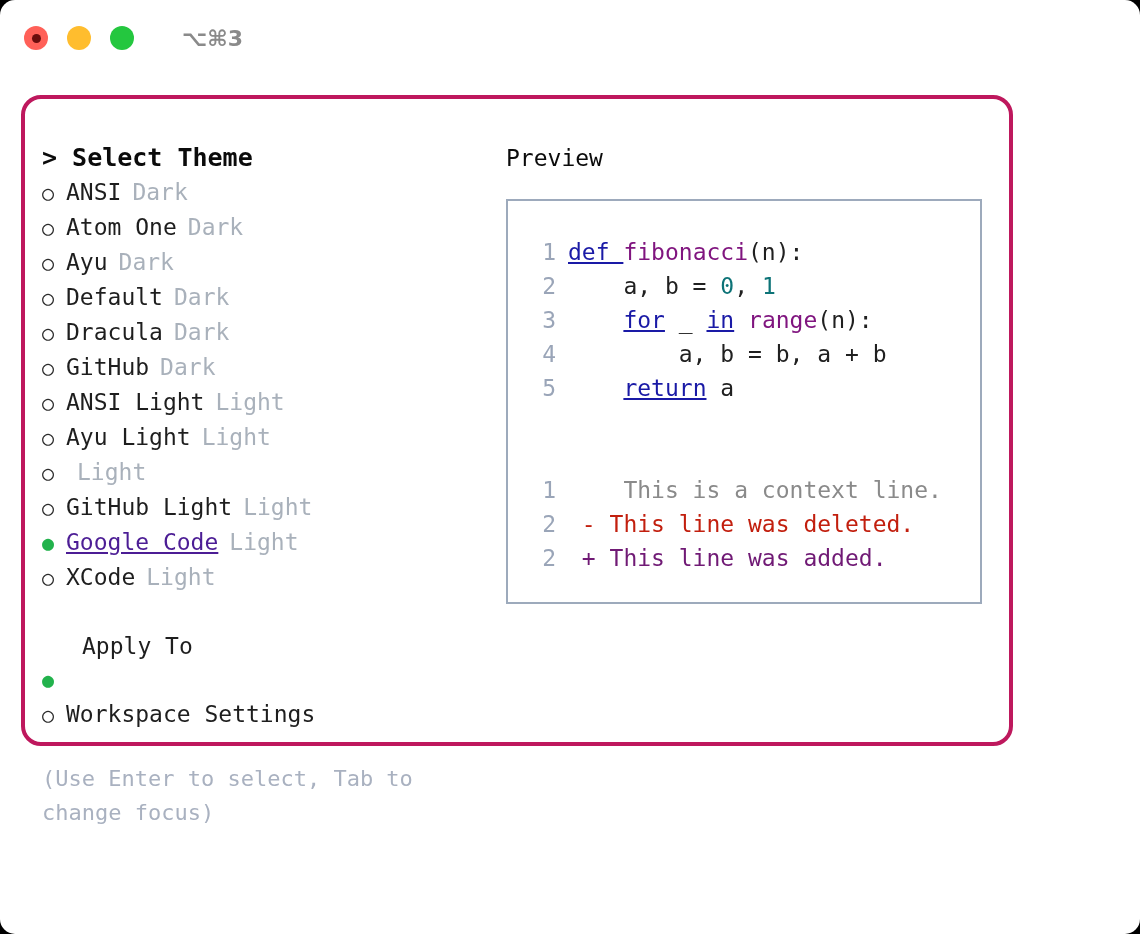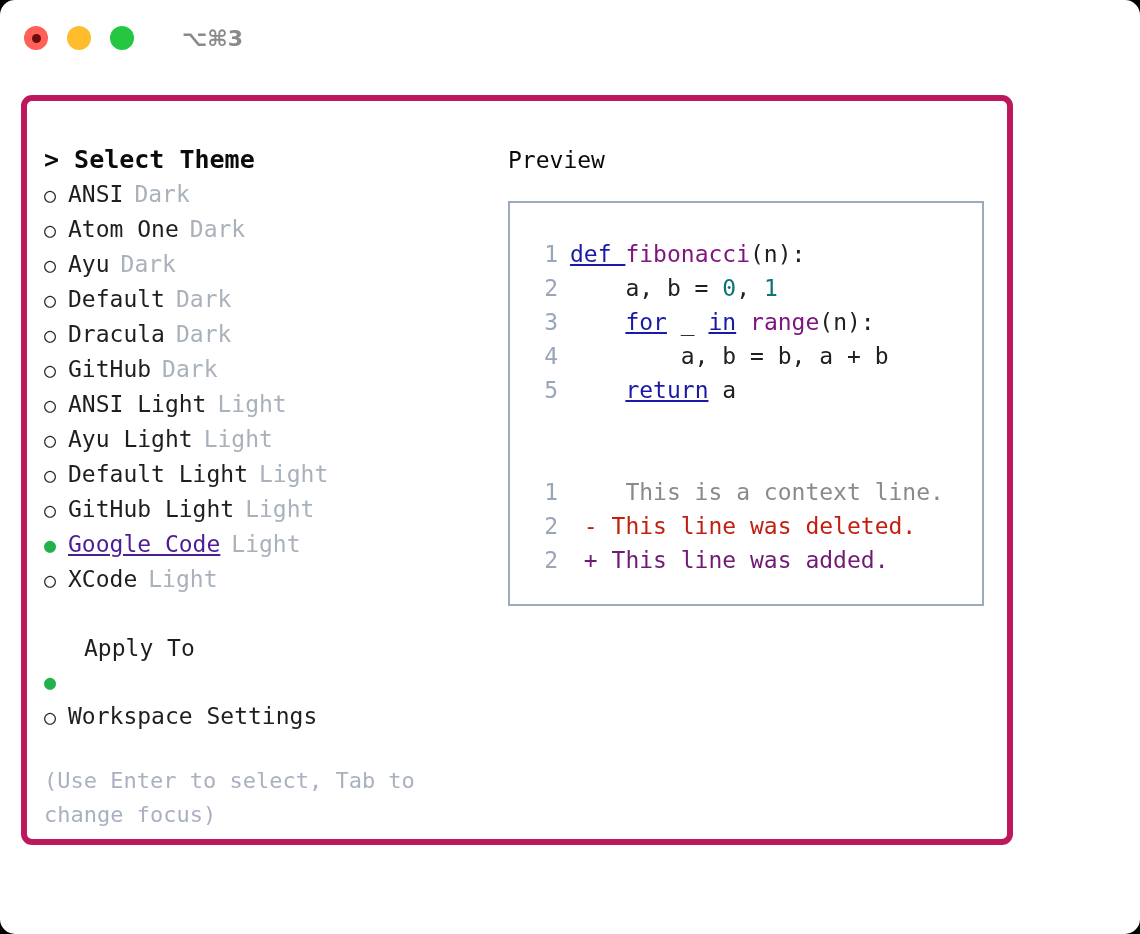--- a/index.html
+++ b/index.html
@@ -65,23 +65,23 @@
     letter-spacing: 0px;
     font-family: "DejaVu Sans", "Liberation Sans", sans-serif;
   }
 
   
   .dialog {
     position: absolute;
     left: 21px;
     top: 95px;
     width: 992px;
-    height: 750px;
-    border: 6px solid #be185d;
-    border-radius: 11px;
+    height: 651px;
+    border: 4px solid #be185d;
+    border-radius: 20px;
     box-sizing: border-box;
     background: #ffffff;
   }
 
   .columns {
     display: flex;
     padding: 42px 0 0 0;
   }
   .col-left {
     width: 470px;
@@ -206,21 +206,21 @@
         <div class="section-header">&gt; Select Theme</div>
         <div id="theme-options">
             <div class="opt-row"><span class="marker">○</span><span class="opt-label">ANSI</span><span class="opt-suffix">Dark</span></div>
             <div class="opt-row"><span class="marker">○</span><span class="opt-label">Atom One</span><span class="opt-suffix">Dark</span></div>
             <div class="opt-row"><span class="marker">○</span><span class="opt-label">Ayu</span><span class="opt-suffix">Dark</span></div>
             <div class="opt-row"><span class="marker">○</span><span class="opt-label">Default</span><span class="opt-suffix">Dark</span></div>
             <div class="opt-row"><span class="marker">○</span><span class="opt-label">Dracula</span><span class="opt-suffix">Dark</span></div>
             <div class="opt-row"><span class="marker">○</span><span class="opt-label">GitHub</span><span class="opt-suffix">Dark</span></div>
             <div class="opt-row"><span class="marker">○</span><span class="opt-label">ANSI Light</span><span class="opt-suffix">Light</span></div>
             <div class="opt-row"><span class="marker">○</span><span class="opt-label">Ayu Light</span><span class="opt-suffix">Light</span></div>
-            <div class="opt-row"><span class="marker">○</span><span class="opt-label">Default Light</span><span class="opt-suffix">Light</span></div>
+            <div class="opt-row"><span class="marker">○</span><span class="opt-suffix">Light</span></div>
             <div class="opt-row"><span class="marker">○</span><span class="opt-label">GitHub Light</span><span class="opt-suffix">Light</span></div>
             <div class="opt-row selected"><span class="marker selected">●</span><span class="opt-label">Google Code</span><span class="opt-suffix">Light</span></div>
             <div class="opt-row"><span class="marker">○</span><span class="opt-label">XCode</span><span class="opt-suffix">Light</span></div>
           </div>
 
         <div class="spacer-row"></div>
 
         <div class="apply-header">Apply To</div>
         <div id="apply-options">
             <div class="opt-row selected"><span class="marker selected">●</span></div>

